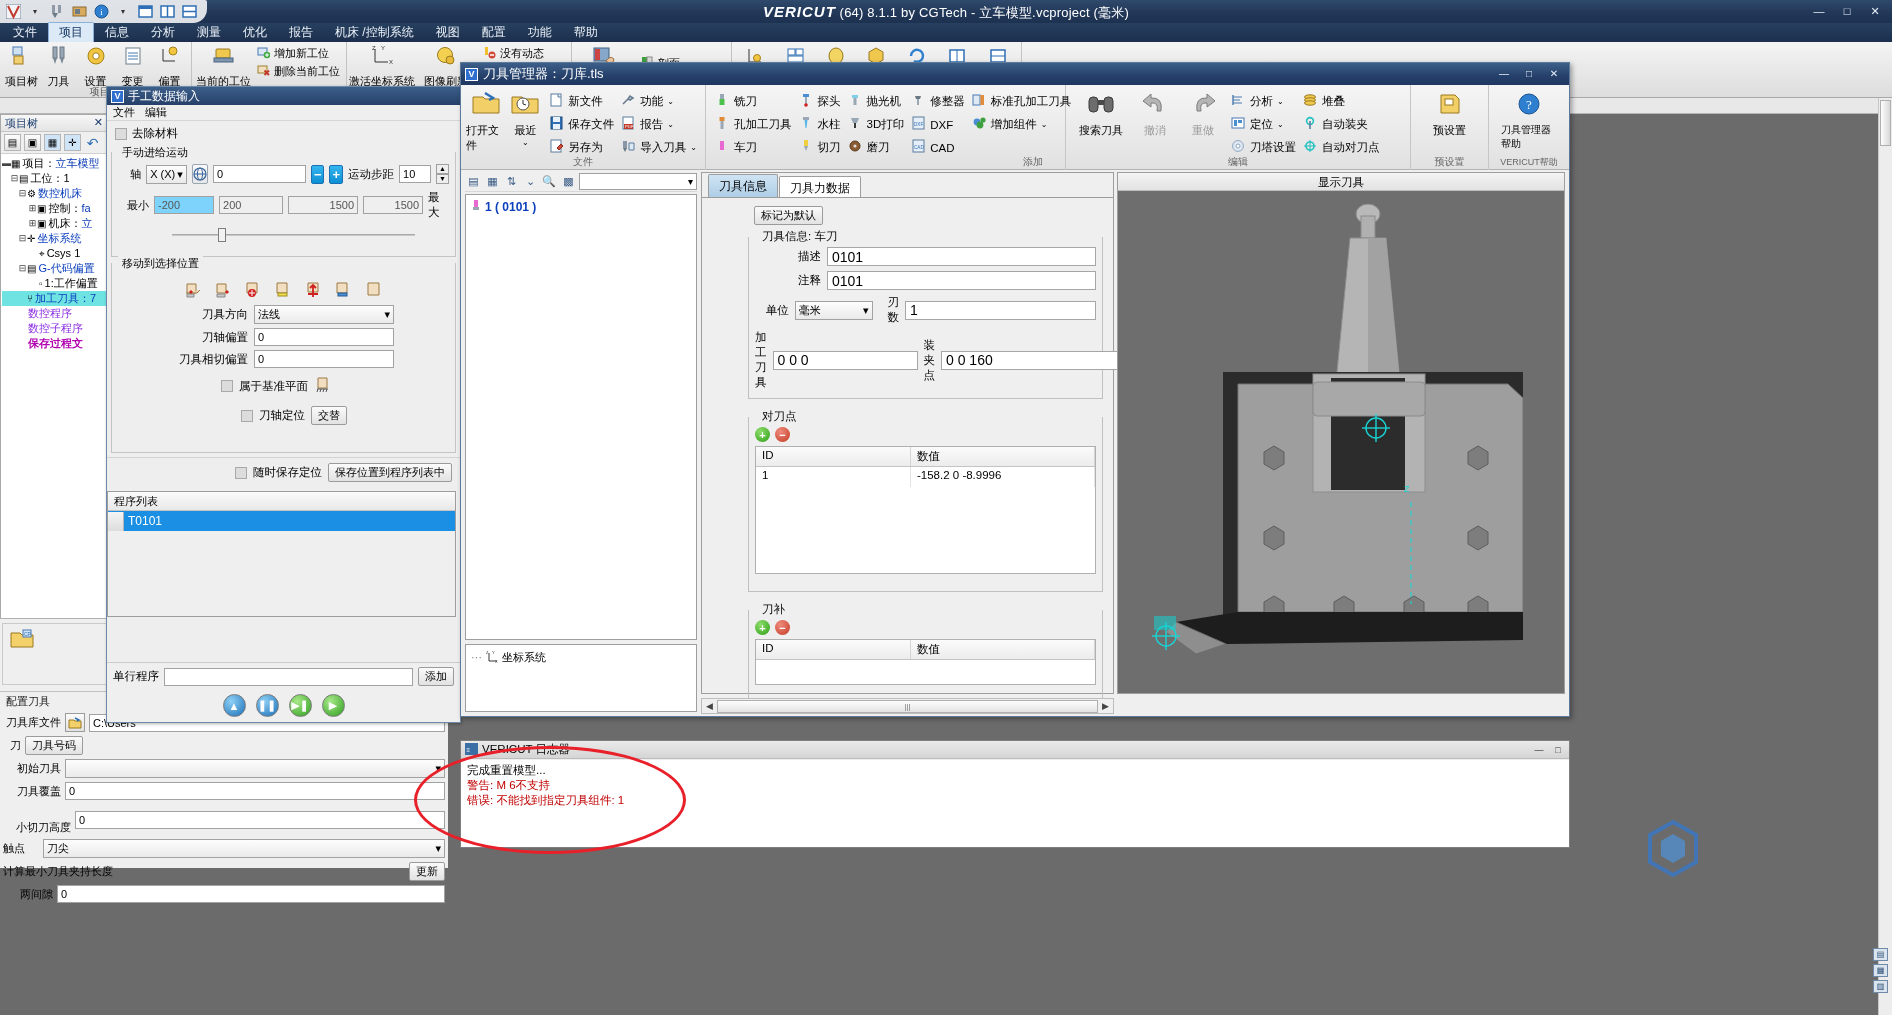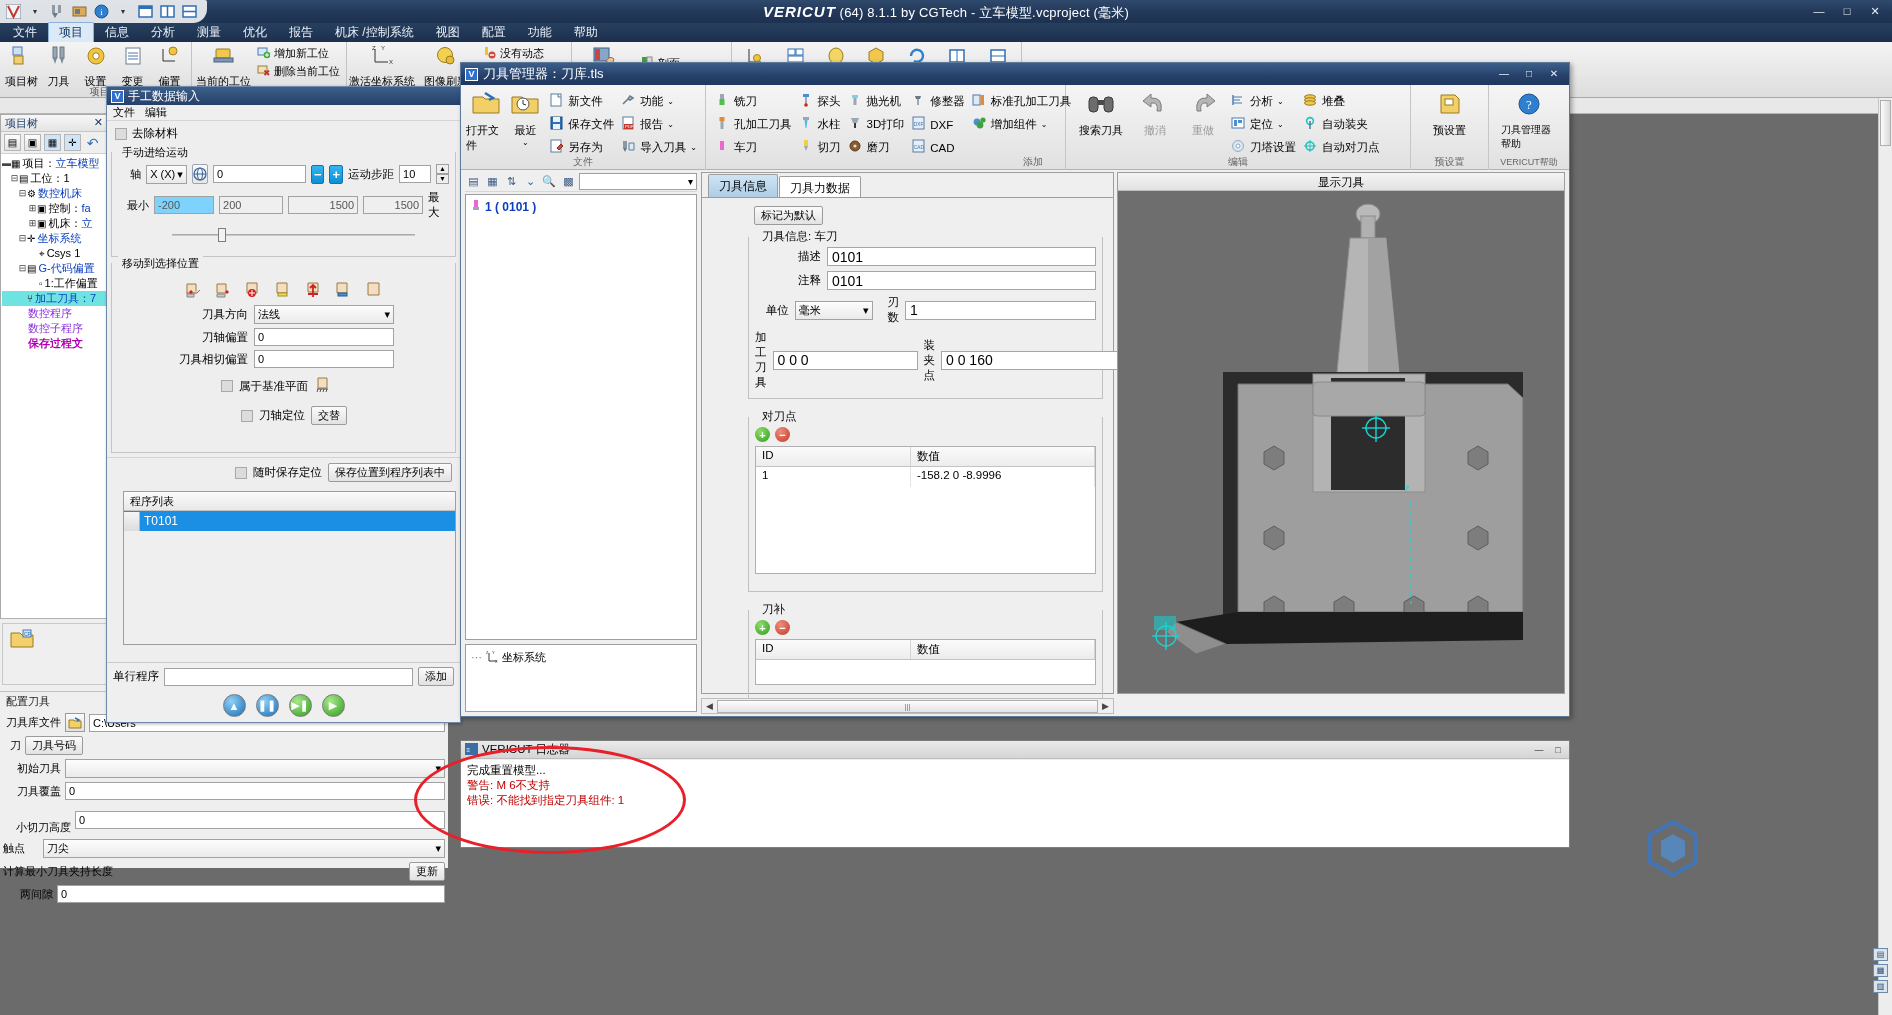--- a/index.html
+++ b/index.html
@@ -98,21 +98,21 @@
   .lblr { text-align:right; font-size:11px; }
   .sq-btn { width:19px; height:19px; border:1px solid #1a6fb5; background:linear-gradient(to bottom,#35b6ef,#0d8fd4);
      color:#fff; display:flex; align-items:center; justify-content:center; font-weight:bold; font-size:13px; border-radius:2px;}
   .globe-btn { width:21px; height:20px; border:1px solid #9aa6b4; background:linear-gradient(to bottom,#fafafa,#e6e6e6);
      display:flex; align-items:center; justify-content:center; font-size:13px; color:#36639e; border-radius:2px;}
   .slider { position:relative; height:14px; margin:8px 40px 2px 60px; }
   .slider .rail { position:absolute; top:6px; left:0; right:0; height:2px; background:#c9c9c9; border-top:1px solid #aaa;}
   .slider .knob { position:absolute; top:0; left:19%; width:8px; height:14px; background:#f2f2f2; border:1px solid #7d7d7d;}
   .mv-icons { display:flex; gap:9px; justify-content:center; padding:8px 0 4px 0; }
   .mv-icons .mi { width:21px; height:20px; display:flex; align-items:center; justify-content:center; font-size:15px;}
-  .prog-list { margin:4px 4px 0 16px; border:1px solid #9d9d9d; background:#efefef; height:154px; }
+  .prog-list { margin:4px 4px 0 0; border:1px solid #9d9d9d; background:#efefef; height:126px; }
   .pl-head { height:19px; background:linear-gradient(to bottom,#fbfbfb,#e8e8e8); border-bottom:1px solid #c3c3c3;
      font-size:11px; padding:2px 6px; }
   .pl-row { height:20px; background:#1a8fe3; color:#fff; font-size:12px; display:flex; align-items:center; }
   .pl-row .handle { width:16px; height:19px; background:linear-gradient(to bottom,#f5f5f5,#dcdcdc); border-right:1px solid #b5b5b5;}
   .mdi-foot { position:absolute; left:0; right:0; bottom:0; height:60px; background:#efefef; border-top:1px solid #cbcbcb;}
   .round-btn { width:23px; height:23px; border-radius:50%; border:1px solid #7b7b7b;
      display:flex; align-items:center; justify-content:center; font-size:11px; color:#fff;}
   .rb-blue { background:radial-gradient(circle at 35% 30%,#8fd0f5,#1a6fb8); }
   .rb-green { background:radial-gradient(circle at 35% 30%,#a8e88a,#2f9e1e); }
 

